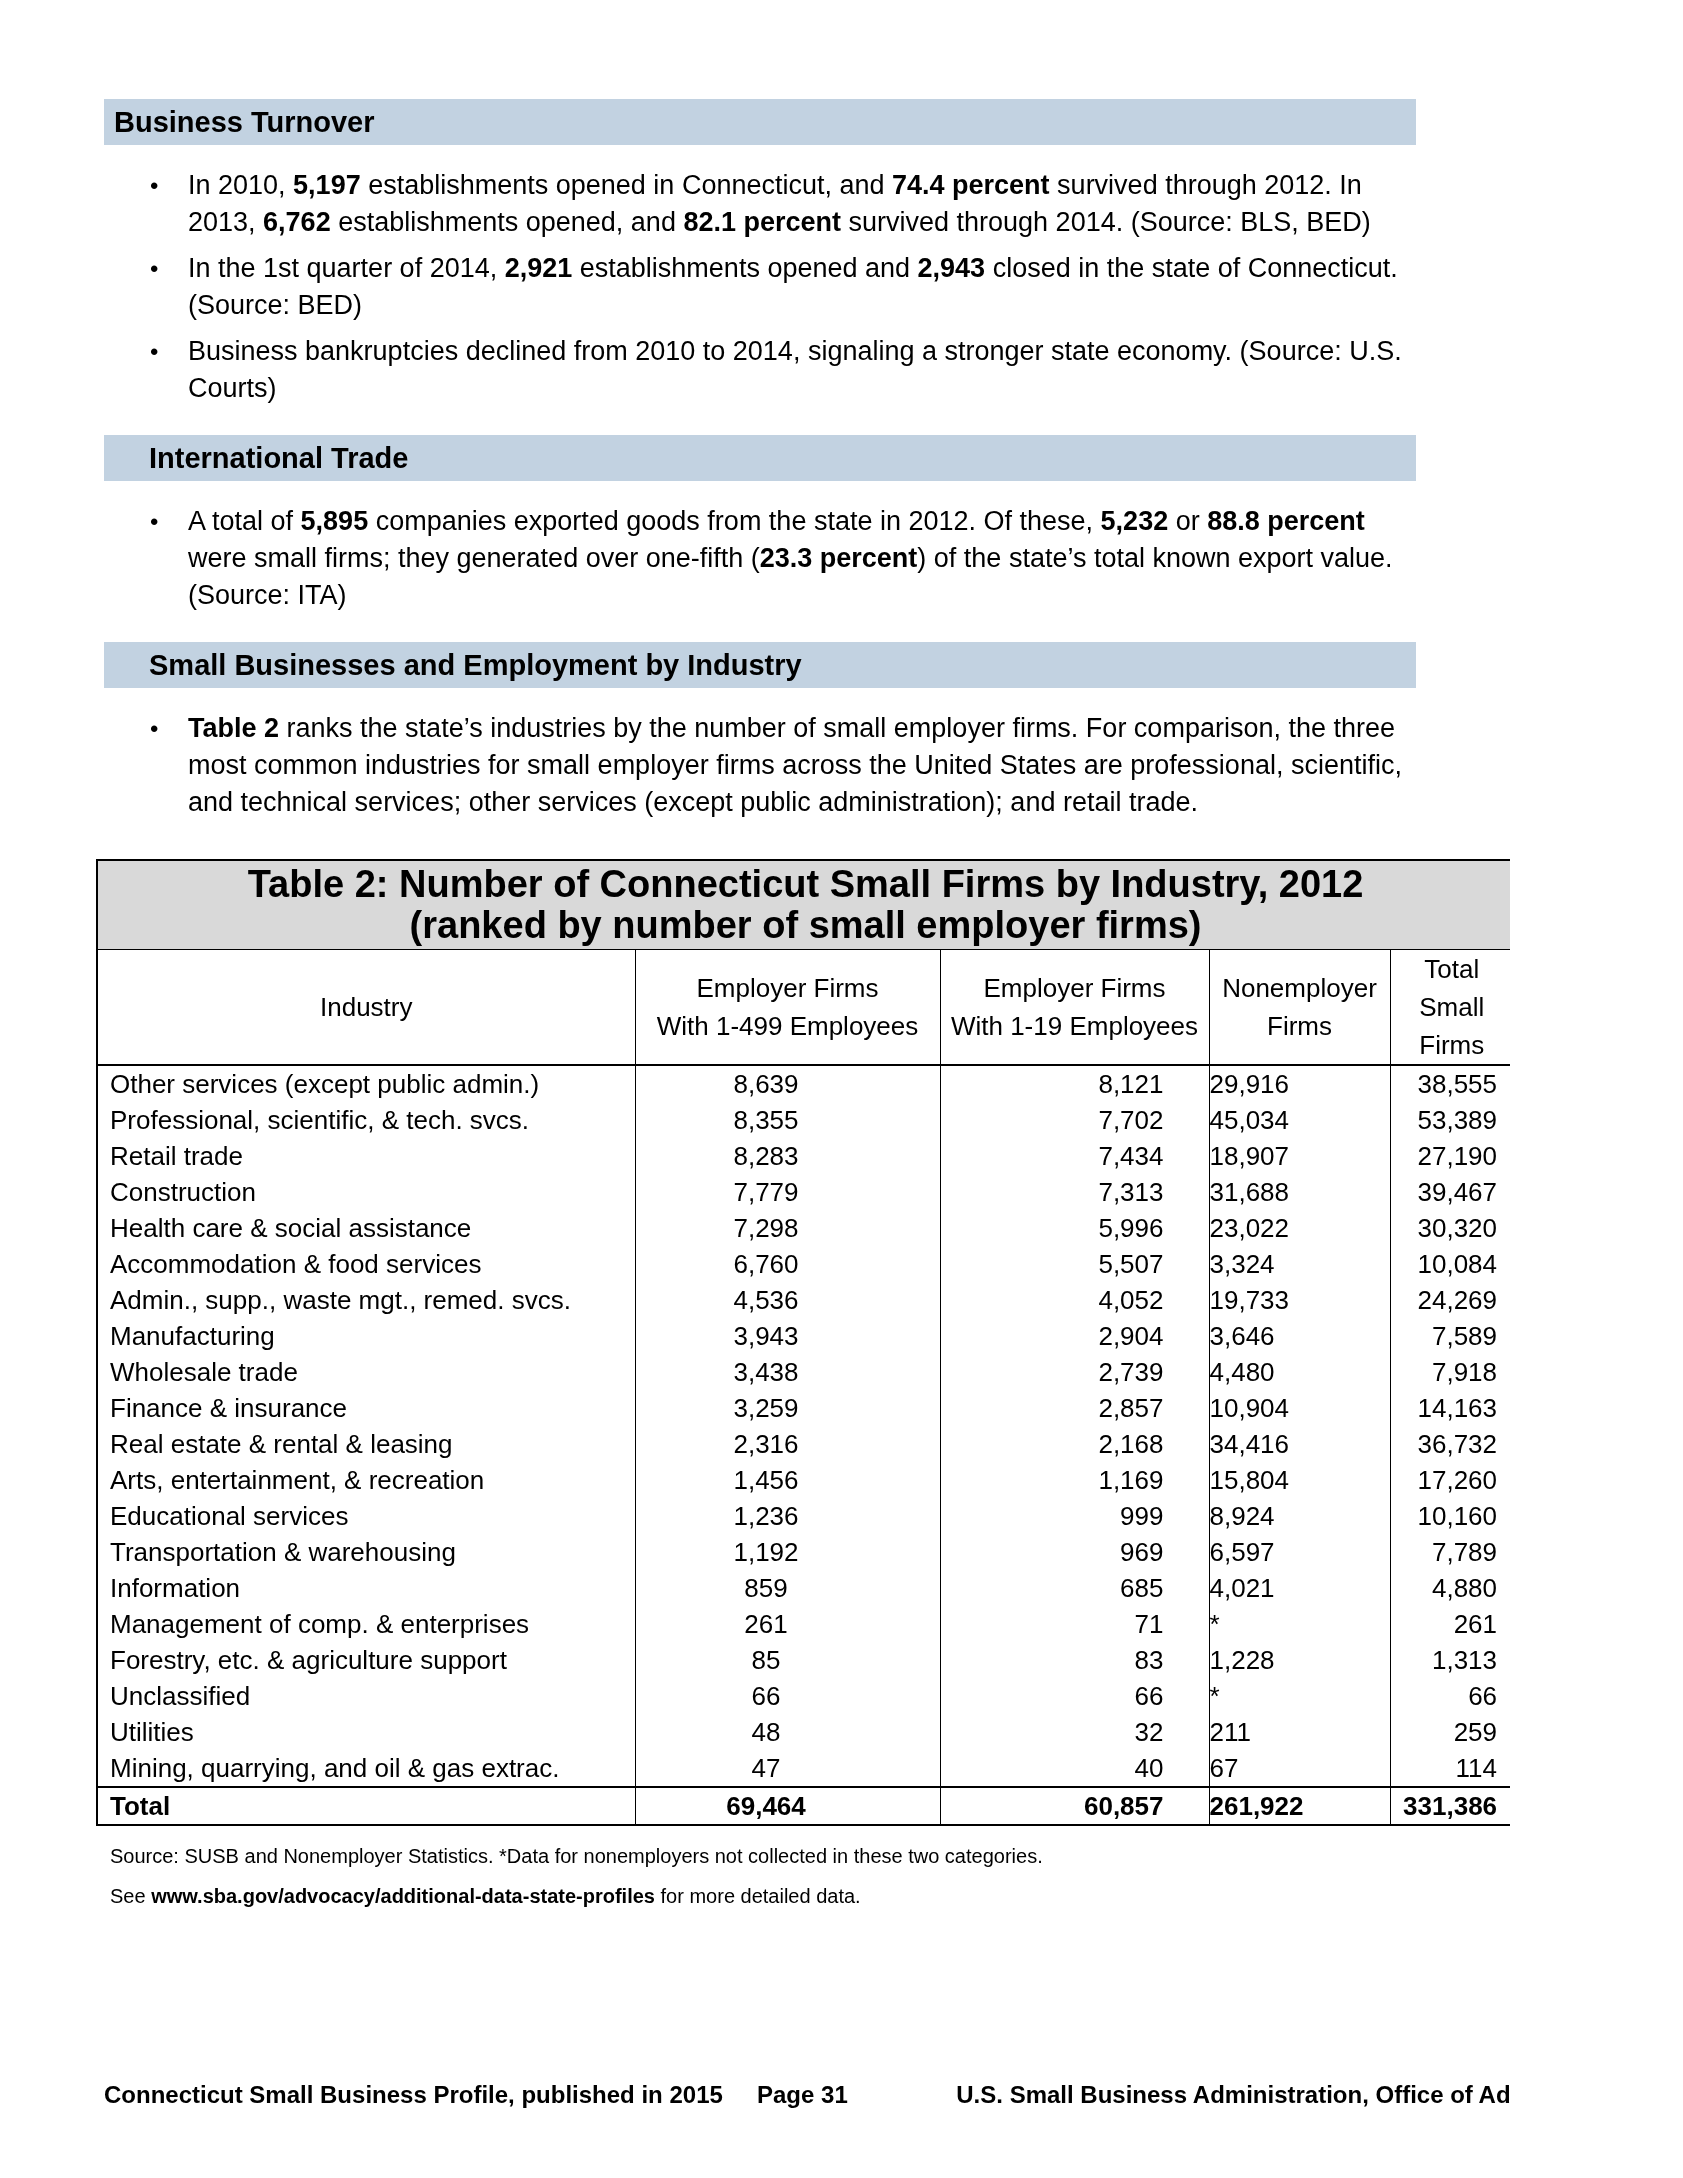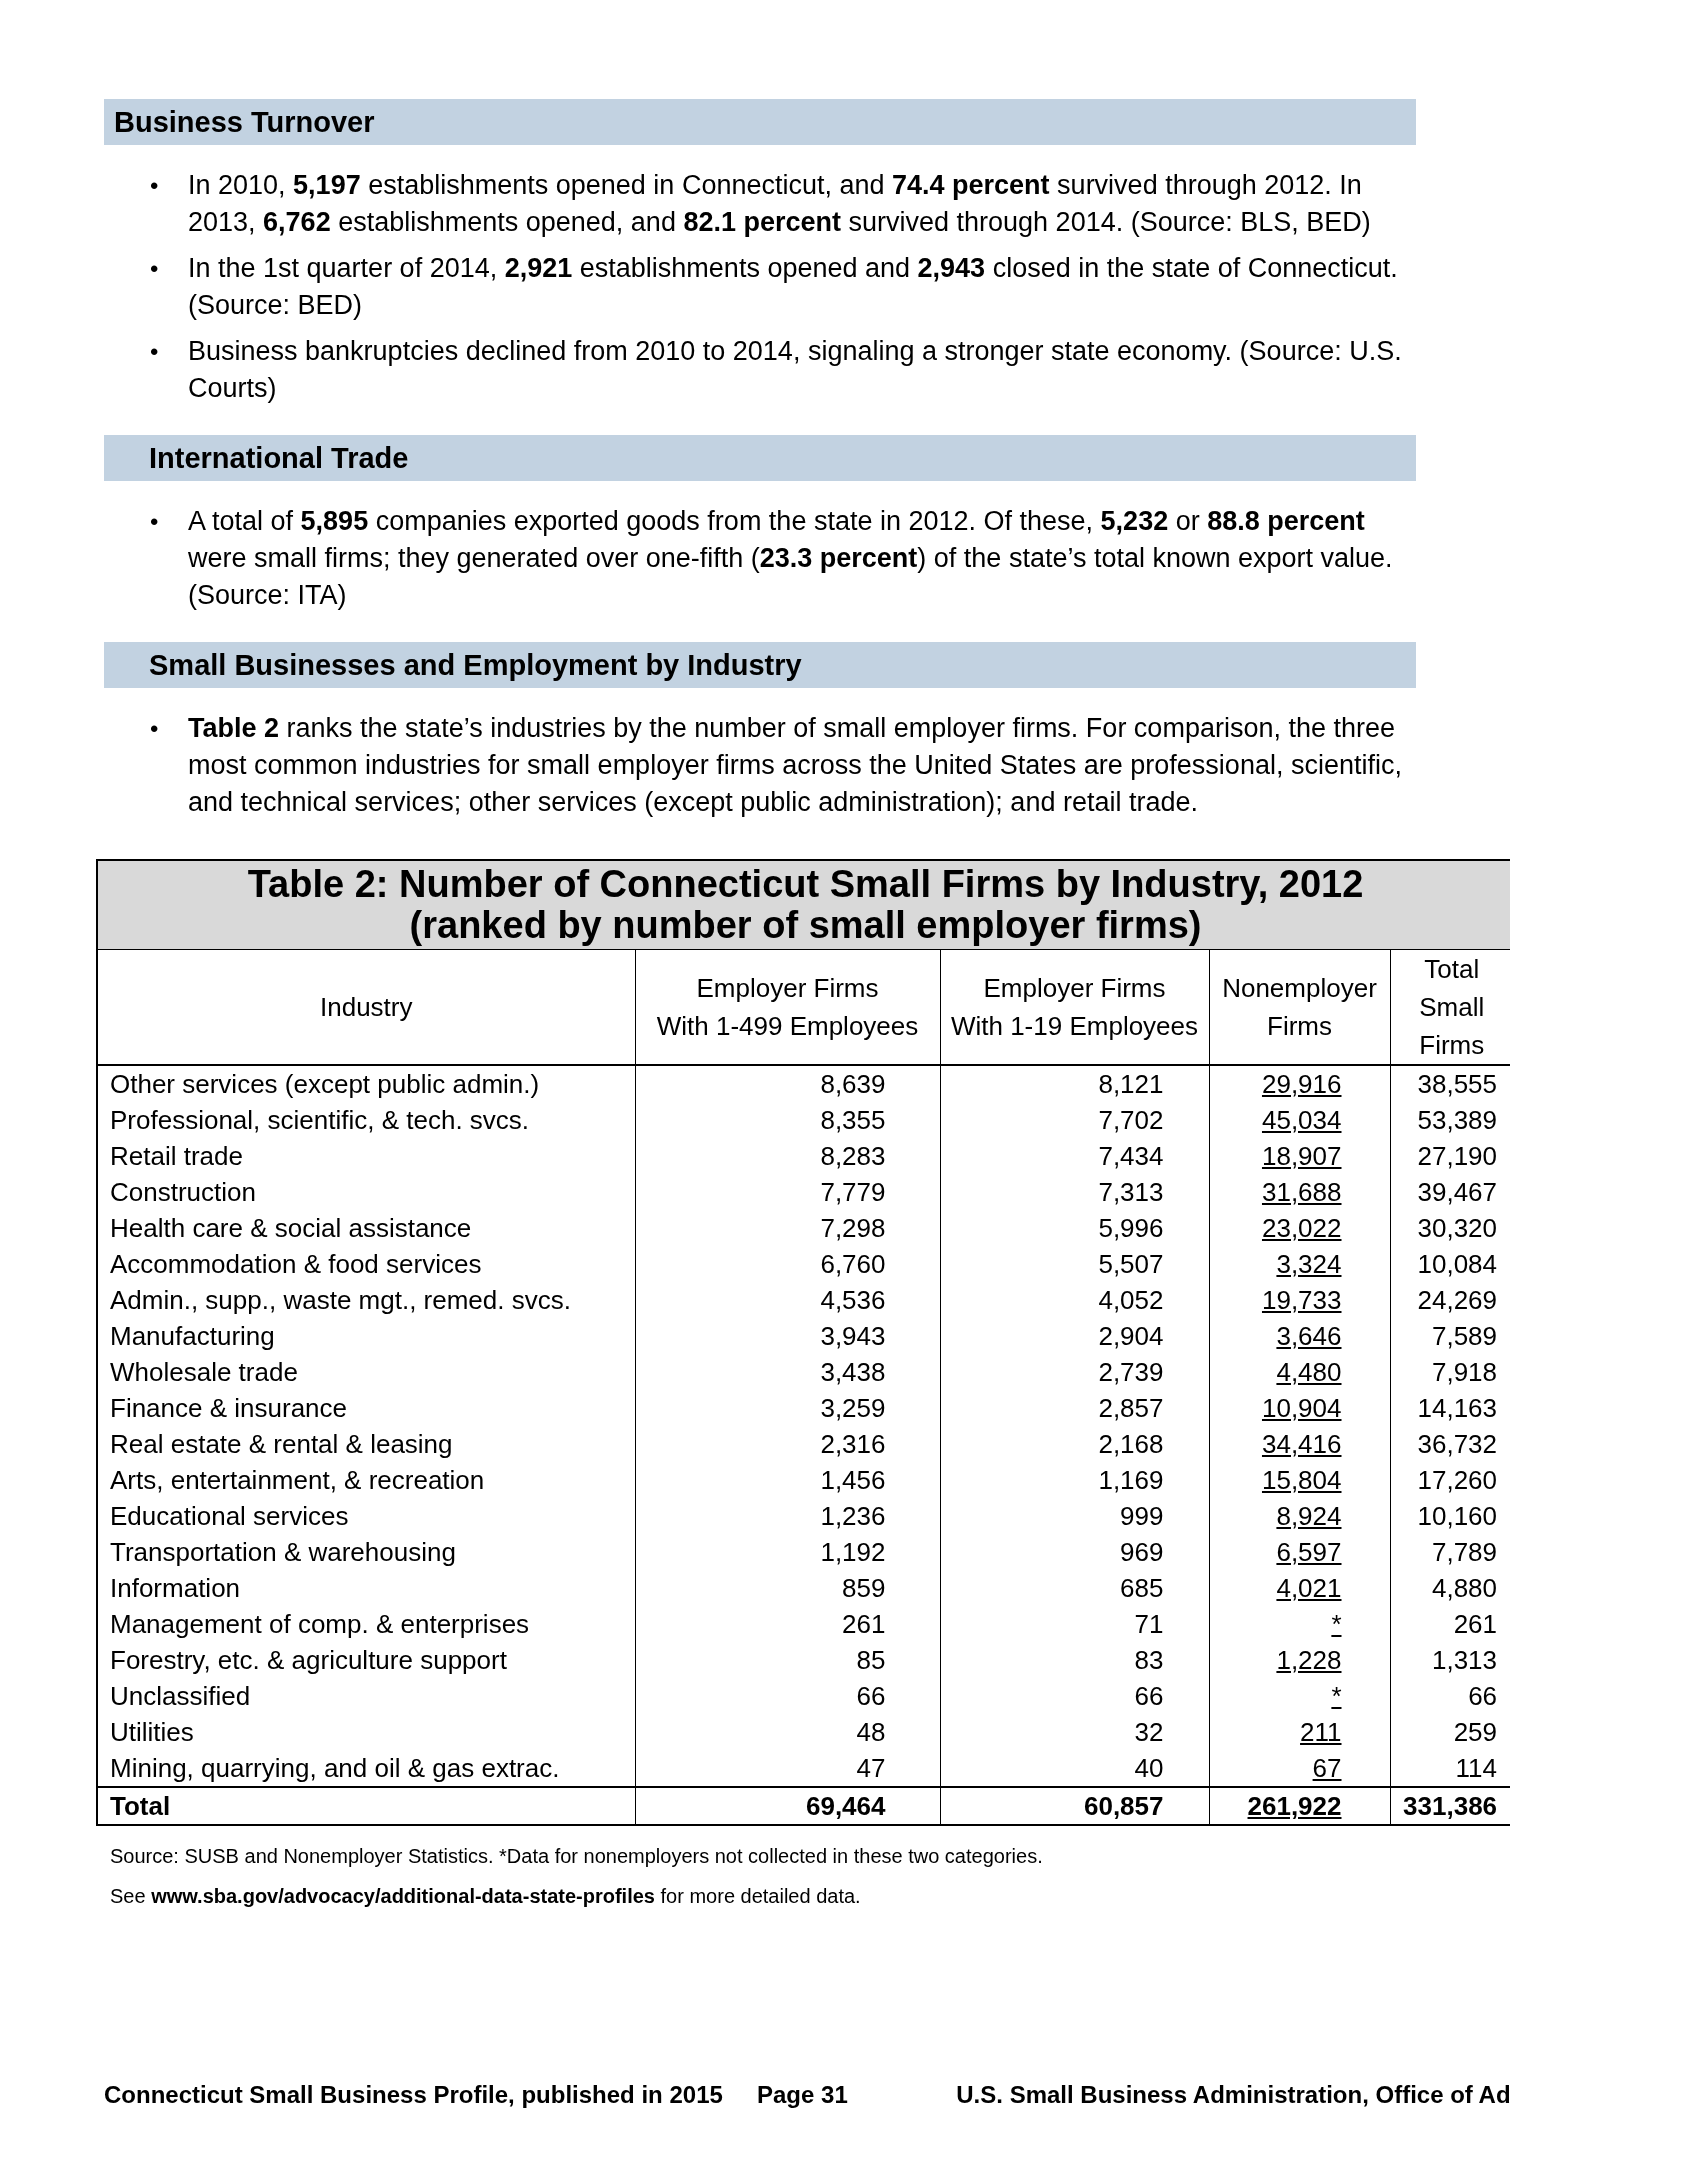--- a/index.html
+++ b/index.html
@@ -41,23 +41,23 @@
   tr.header-row th {
     border:1px solid #000; border-bottom:2px solid #000;
     text-align:center; vertical-align:middle; height:83px; padding:0;
   }
   tr.header-row th div { line-height:38px; }
   table.t2 tbody td {
     border-left:1px solid #000; border-right:1px solid #000;
     height:36px; line-height:36px; padding:0; white-space:nowrap; overflow:hidden;
   }
   table.t2 tbody td:first-child { padding-left:12px; text-align:left; }
-  table.t2 tbody td:nth-child(2) { text-align:right; padding-right:54px;padding-left:11px; }
+  table.t2 tbody td:nth-child(2) { text-align:center; padding-right:54px;padding-left:11px; }
   table.t2 tbody td:nth-child(3) { text-align:right; padding-right:45px; }
-  table.t2 tbody td:nth-child(4) { text-align:right; padding-right:48px;text-decoration:underline; }
+  table.t2 tbody td:nth-child(4) { padding-right:48px; }
   table.t2 tbody td:nth-child(5) { text-align:right; padding-right:16px; }
   tr.total-row td { border-top:2px solid #000; font-weight:bold; height:40px; line-height:40px; }
 
   .note { font-size:20px; line-height:28px; margin-left:6px; }
   .note1 { margin-top:16px; }
   .note2 { margin-top:12px; }
 
   .footer { position:absolute; top:2081px; width:1683px; font-size:24px; font-weight:bold; }
   .footer .f-left  { position:absolute; left:104px; white-space:nowrap; }
   .footer .f-page  { position:absolute; left:757px; white-space:nowrap; }

